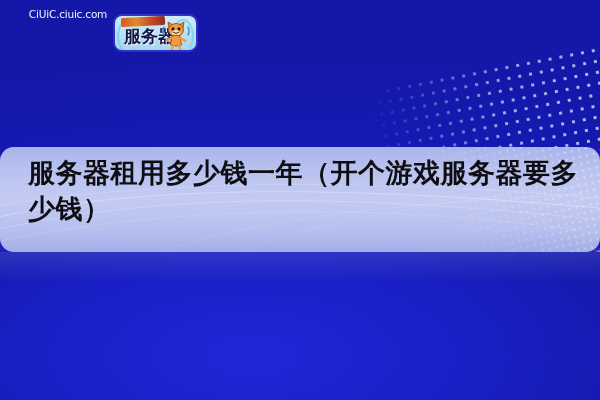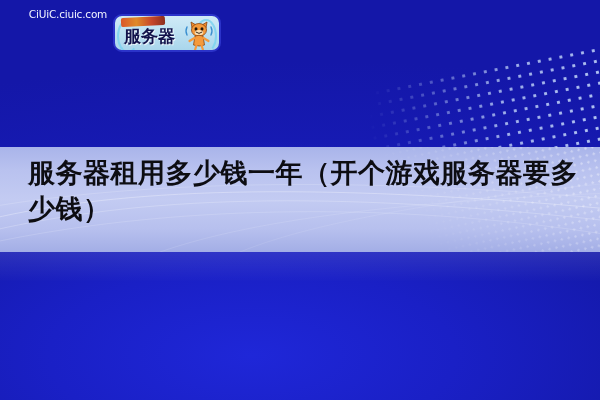--- a/index.html
+++ b/index.html
@@ -74,20 +74,21 @@
 
   
   .band {
     position: absolute;
     left: 0;
     top: 147px;
     width: 600px;
     height: 105px;
     background: linear-gradient(180deg, #a9b4ea 0%, #b9c2ef 22%, #c3cbf2 50%, #b7c0ee 78%, #a3aee6 100%);
     overflow: hidden;
+    border-radius: 14px;
   }
   .band-waves {
     position: absolute;
     inset: 0;
     opacity: 0.55;
     pointer-events: none;
   }
   .band-dots {
     position: absolute;
     right: -20px;
@@ -146,21 +147,21 @@
     line-height: 14px;
     letter-spacing: -0.2px;
     margin-top: 1px;
   }
 
   
   .badge {
     position: absolute;
     left: 113px;
     top: 14px;
-    width: 108px;
+    width: 85px;
     height: 38px;
     border-radius: 9px;
     background: linear-gradient(180deg, #cfeaf6 0%, #bfe2f2 45%, #a9d6ec 100%);
     border: 2px solid #2b33c9;
     box-sizing: border-box;
     overflow: hidden;
   }
   .badge-arc {
     position: absolute;
     border: 2px solid #7fd3ef;

